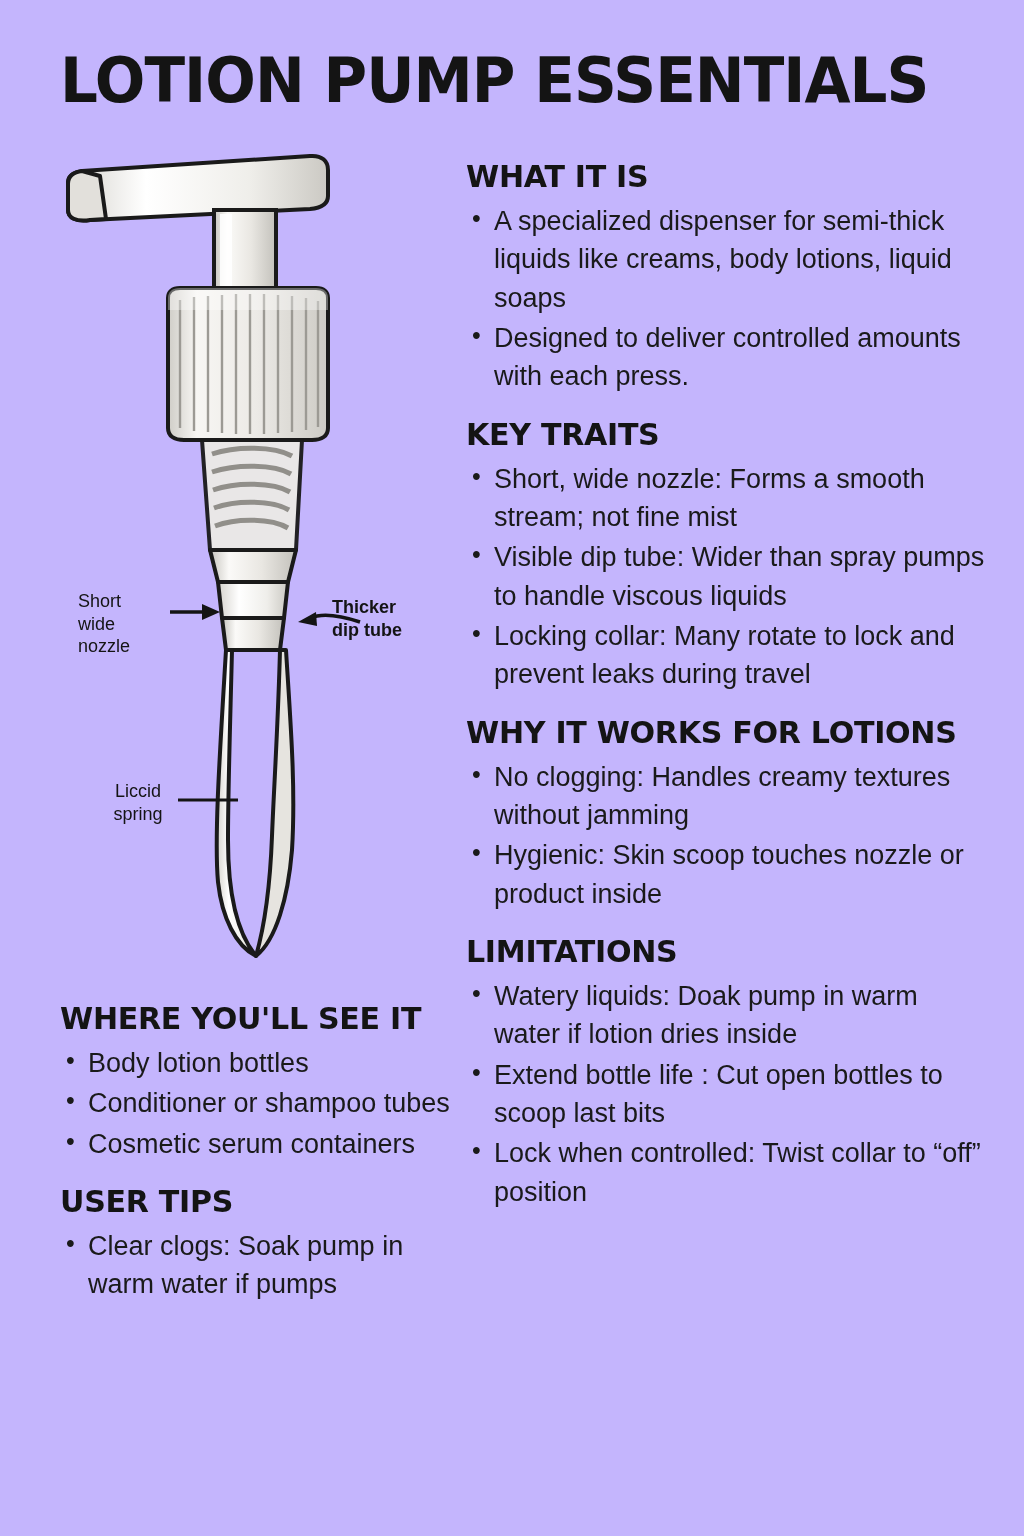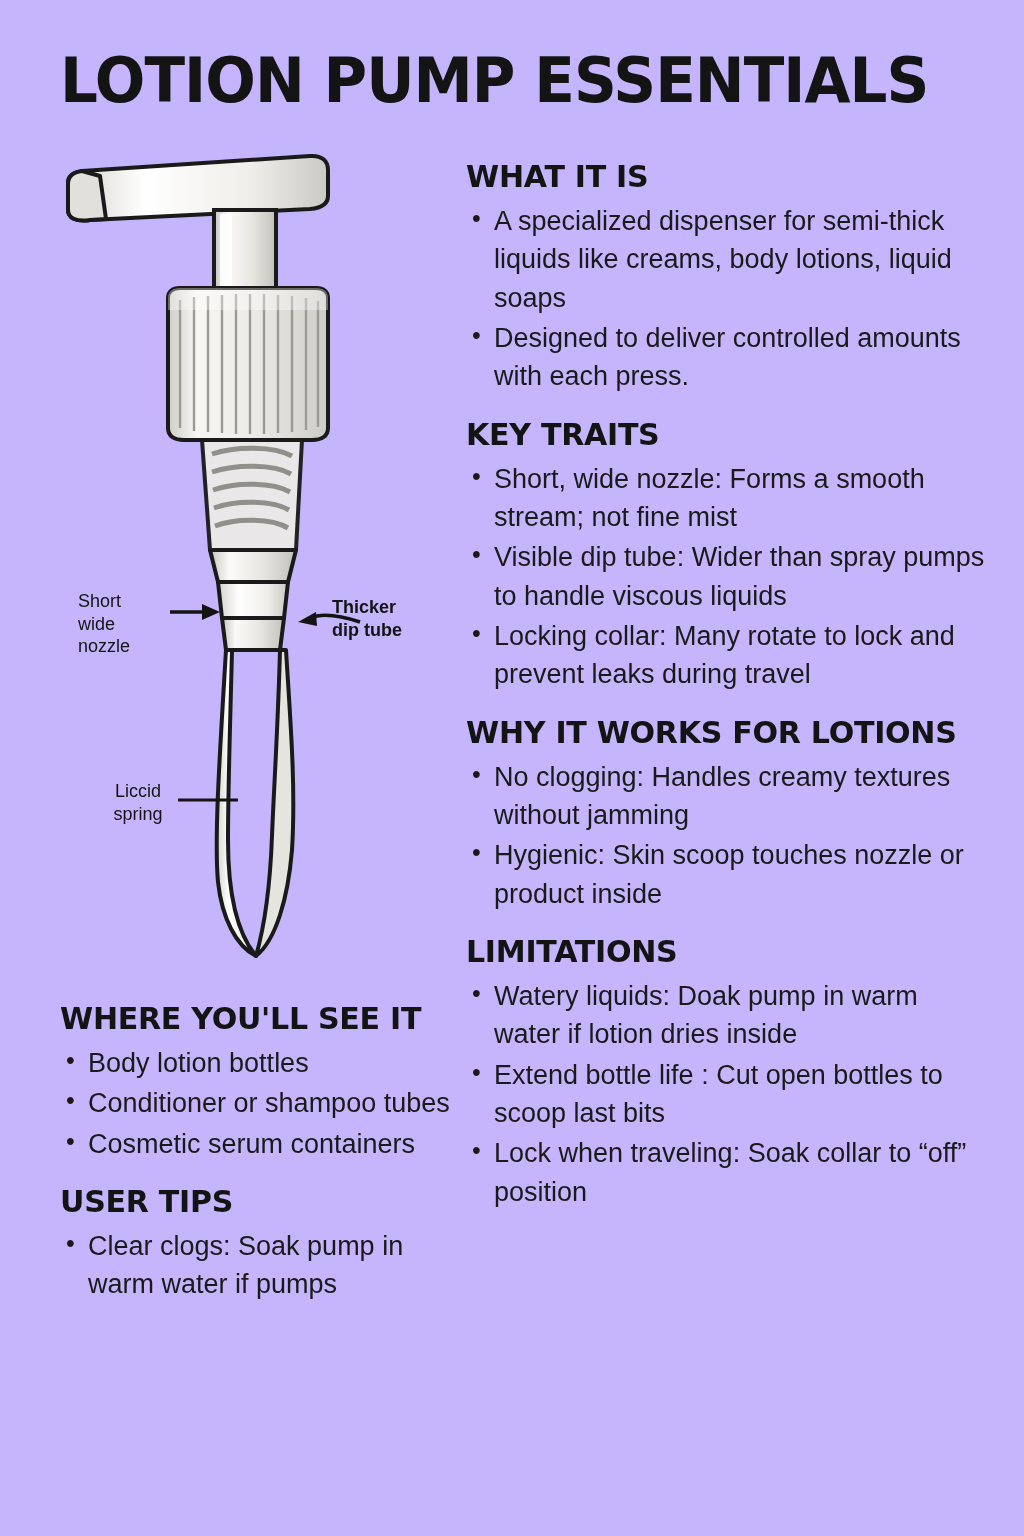--- a/index.html
+++ b/index.html
@@ -231,17 +231,17 @@
     <div class="sec-head">WHY IT WORKS FOR LOTIONS</div>
     <ul class="bullets">
       <li>No clogging: Handles creamy textures without jamming</li>
       <li>Hygienic: Skin scoop touches nozzle or product inside</li>
     </ul>
 
     <div class="sec-head">LIMITATIONS</div>
     <ul class="bullets">
       <li>Watery liquids: Doak pump in warm water if lotion dries inside</li>
       <li>Extend bottle life : Cut open bottles to scoop last bits</li>
-      <li>Lock when traveling: Soak collar to “off” position</li>
+      <li>Lock when controlled: Twist collar to “off” position</li>
     </ul>
   </div>
 
 </div>
 
 </body></html>

